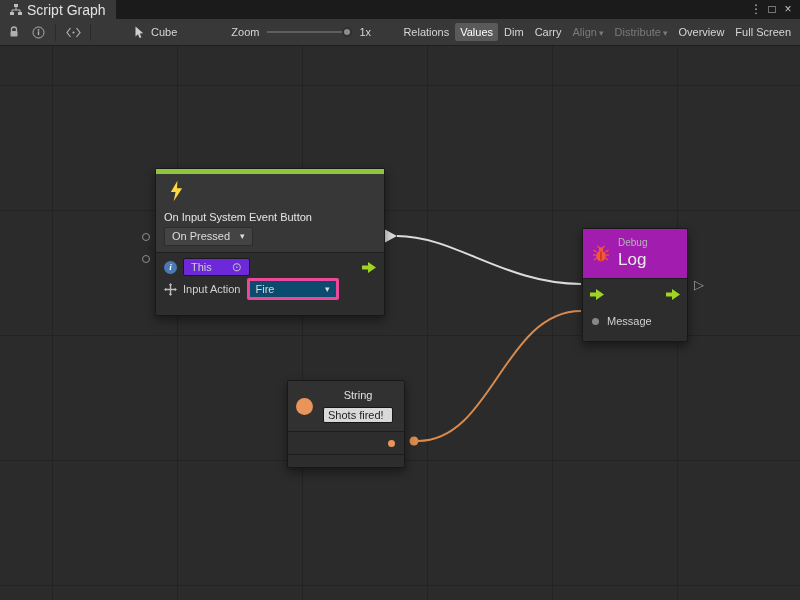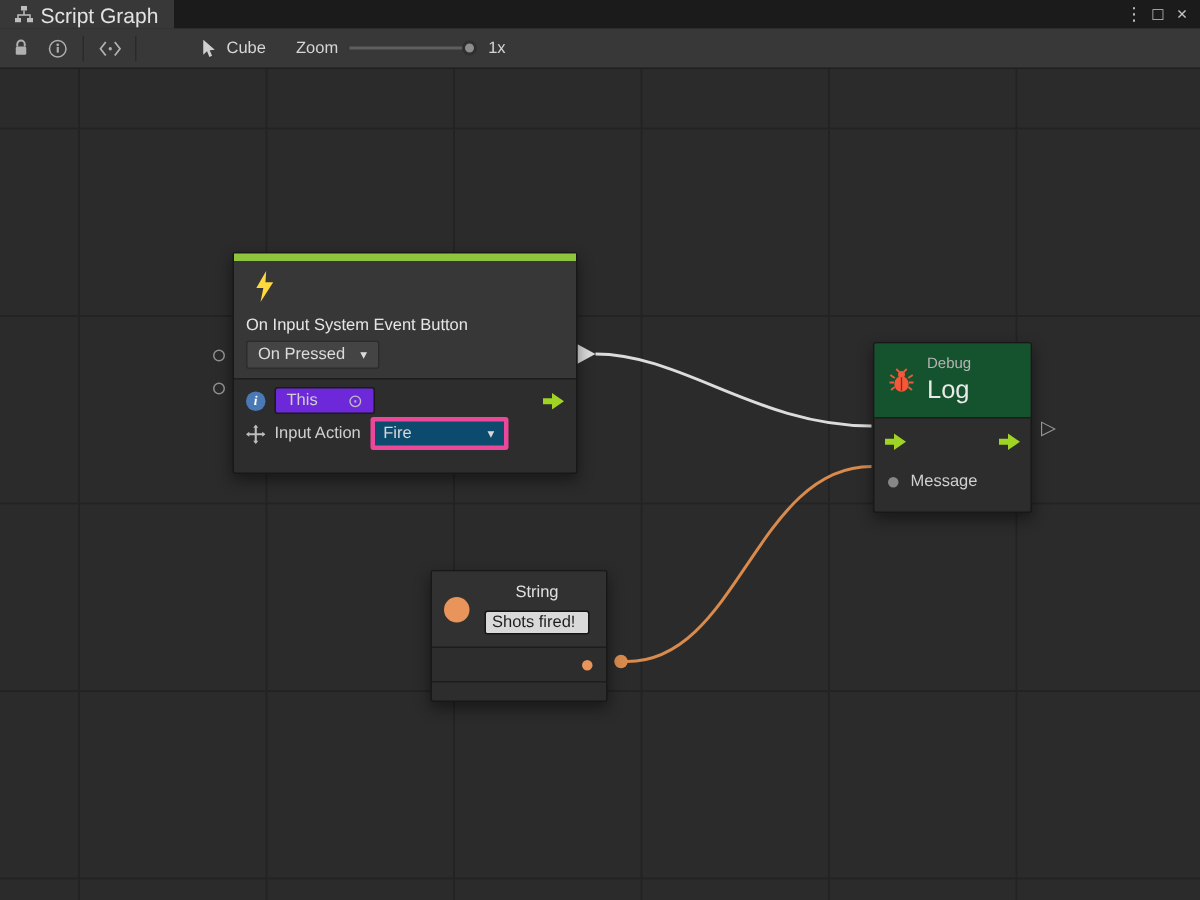--- a/index.html
+++ b/index.html
@@ -15,21 +15,21 @@
   .titlebar { height: 19px; background: #1b1b1b; display: flex; align-items: stretch; }
   .tab { display: flex; align-items: center; gap: 5px; background: #383838; padding: 0 10px; font-size: 14px; color: #e2e2e2; }
   .win-controls { margin-left: auto; display: flex; align-items: center; color: #c4c4c4; padding-right: 4px; }
   .win-controls span { width: 16px; text-align: center; font-size: 12px; line-height: 19px; cursor: default; }
 
   
   .toolbar { height: 27px; background: #383838; border-bottom: 1px solid #1f1f1f; display: flex; align-items: center; font-size: 11px; color: #d6d6d6; padding: 0 4px 0 2px; }
   .tb-icon-btn { width: 24px; height: 21px; display: flex; align-items: center; justify-content: center; }
   .tb-sep { width: 1px; height: 17px; background: #2a2a2a; margin: 0 5px; }
   .tb-target { display: flex; align-items: center; gap: 6px; margin-left: 38px; }
-  .zoom-group { display: flex; align-items: center; gap: 8px; margin-left: 20px; justify-content: center; }
+  .zoom-group { display: flex; align-items: center; gap: 8px; margin-left: 54px; justify-content: center; }
   .zoom-track { width: 84px; height: 2px; background: #5e5e5e; position: relative; }
   .zoom-knob { position: absolute; right: -1px; top: -4px; width: 10px; height: 10px; border-radius: 50%; background: #8d8d8d; border: 2px solid #2f2f2f; }
   .tb-buttons { margin-left: auto; display: flex; align-items: center; gap: 1px; }
   .tb-btn { padding: 3px 5px; white-space: nowrap; border-radius: 2px; }
   .tb-btn.active { background: #5a5a5a; color: #ffffff; }
   .tb-btn.disabled { color: #7a7a7a; }
   .caret { font-size: 9px; margin-left: 2px; }
 
   
   .canvas {
@@ -61,21 +61,21 @@
   .this-pill { display: flex; align-items: center; gap: 20px; background: #6d28d9; border: 1px solid #1a1a1a; border-radius: 2px; padding: 1px 7px; color: #cfcfcf; line-height: 14px; }
   .target-glyph { font-size: 12px; color: #bdbdbd; line-height: 12px; }
   .spacer { flex: 1; }
   .action-dd { display: flex; align-items: flex-start; justify-content: space-between; background: #0c4a6e; border: 3px solid #ec4899; border-radius: 2px; padding: 1px 6px; width: 92px; color: #d8d8d8; line-height: 14px; }
   .circle-port { position: absolute; width: 8px; height: 8px; border: 1px solid #8e8e8e; border-radius: 50%; left: -14px; }
   .cp-this { top: 64px; }
   .cp-action { top: 86px; }
 
   
   .node-debug { left: 582px; top: 182px; width: 106px; padding-bottom: 8px; }
-  .debug-head { display: flex; align-items: center; gap: 8px; padding: 8px 9px; background: #14532d; }
+  .debug-head { display: flex; align-items: center; gap: 8px; padding: 8px 9px; background: #a21caf; }
   .debug-cat { font-size: 10px; color: #b5b5b5; }
   .debug-name { font-size: 17px; color: #eaeaea; margin-top: 2px; }
   .debug-flow { height: 30px; display: flex; align-items: center; justify-content: space-between; padding: 0 7px; }
   .debug-msg { height: 24px; display: flex; align-items: center; gap: 8px; padding: 0 7px 0 9px; }
   .dot-gray { width: 7px; height: 7px; border-radius: 50%; background: #878787; flex: 0 0 7px; }
   .tri-out { position: absolute; right: -17px; top: 49px; color: #9a9a9a; font-size: 13px; line-height: 13px; }
 
   
   .node-string { left: 287px; top: 334px; width: 118px; }
   .string-head { display: flex; align-items: center; gap: 7px; padding: 8px; background: #313131; }
@@ -136,20 +136,30 @@
         <path d="M1.5 0.5 L1.5 10.5 L4 8.2 L5.6 12 L7.4 11.2 L5.8 7.5 L9.2 7.2 Z" fill="#cfcfcf"></path>
       </svg>
     <span>Cube</span>
   </div>
   <div class="zoom-group">
     <span>Zoom</span>
     <div class="zoom-track">
       <div class="zoom-knob"></div>
     </div>
     <span>1x</span>
+  </div>
+  <div class="tb-buttons">
+    <span class="tb-btn">Relations</span>
+    <span class="tb-btn active">Values</span>
+    <span class="tb-btn">Dim</span>
+    <span class="tb-btn">Carry</span>
+    <span class="tb-btn disabled"><span>Align</span><span class="caret">▾</span></span>
+    <span class="tb-btn disabled"><span>Distribute</span><span class="caret">▾</span></span>
+    <span class="tb-btn">Overview</span>
+    <span class="tb-btn">Full Screen</span>
   </div>
 </div>
 
 <div class="canvas">
 
   <svg class="wires" width="800" height="554" viewBox="0 0 800 554">
     <polygon points="385,183.5 397,190 385,196.5" fill="#dcdcdc"></polygon>
     <path d="M397 190 C455 190 505 238 581 238" stroke="#dcdcdc" stroke-width="2" fill="none"></path>
     <path d="M418 395 C492 395 504 265 581 265" stroke="#d98a4d" stroke-width="2" fill="none"></path>
     <circle cx="414" cy="395" r="4.5" fill="#d98a4d"></circle>

